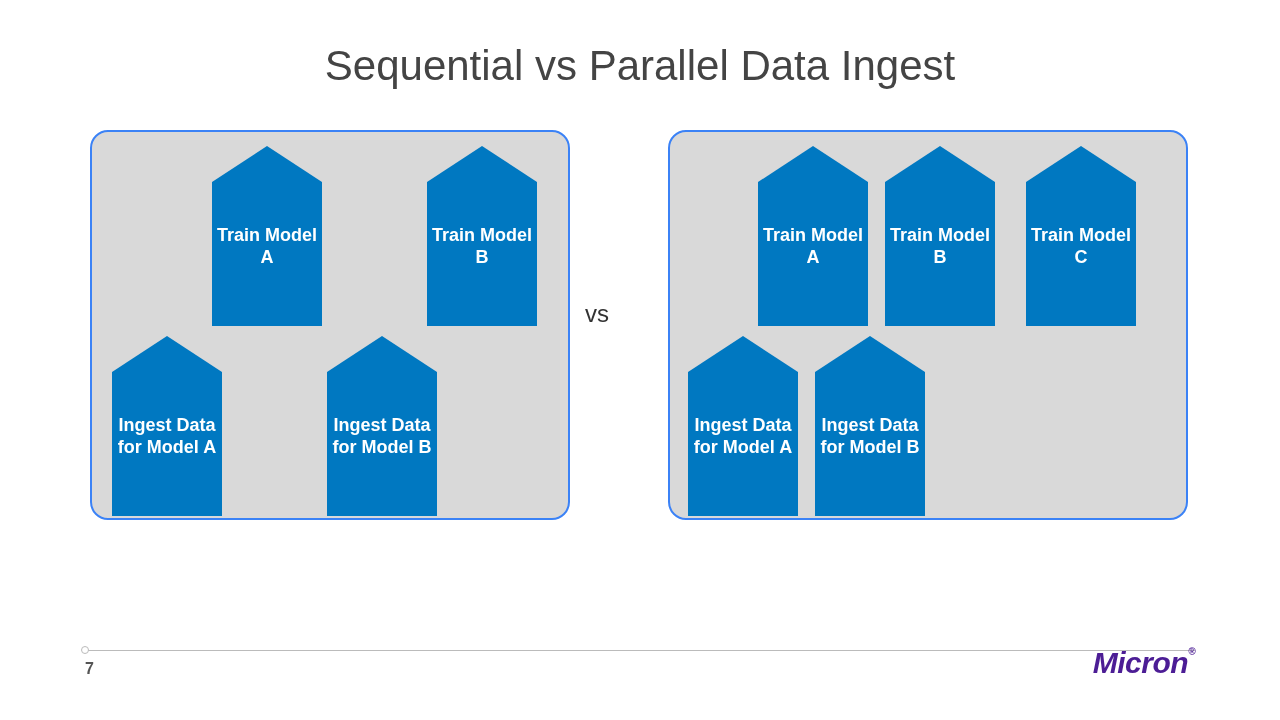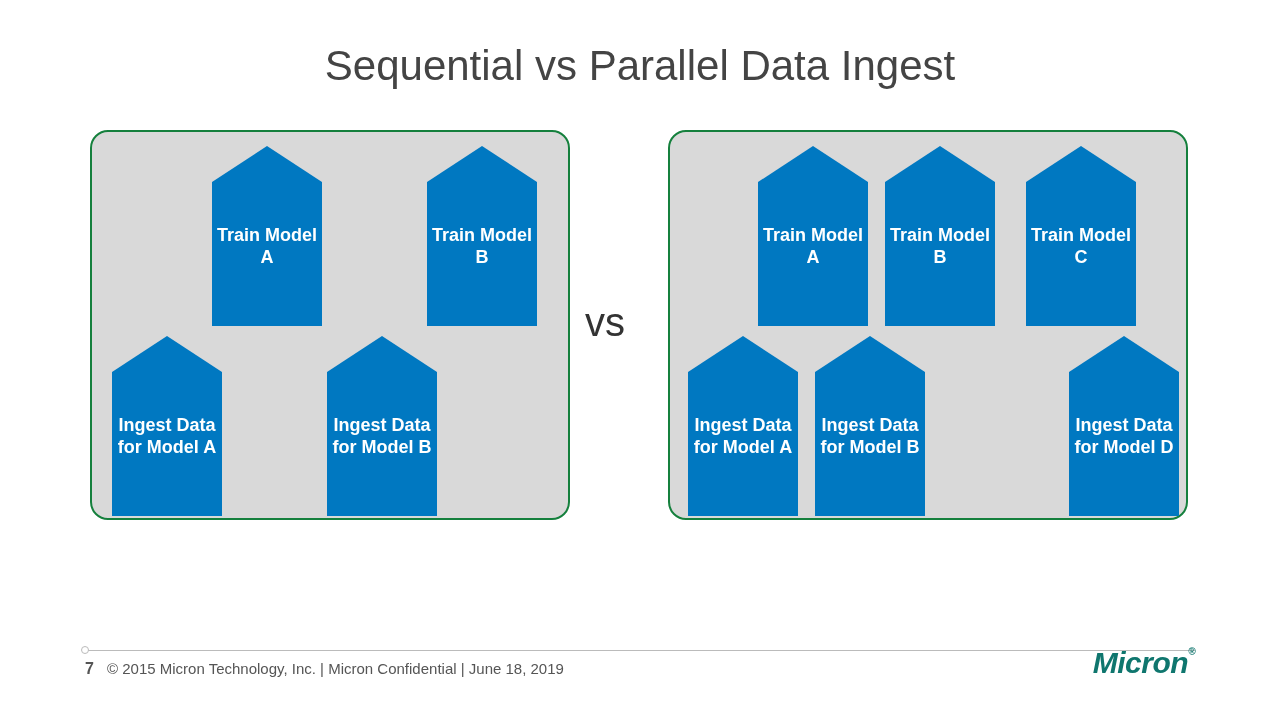--- a/index.html
+++ b/index.html
@@ -1,40 +1,40 @@
 <!DOCTYPE html>
 <html><head>
 <meta charset="utf-8">
 <style>
   * { box-sizing: border-box; margin: 0; padding: 0; }
   html, body { width: 1280px; height: 720px; font-family: "Segoe UI", Arial, sans-serif; background: #fff; color: #3a3a3a; }
   .slide { position: relative; width: 1280px; height: 720px; }
   .title { position: absolute; width: 100%; text-align: center; top: 42px; font-size: 42px; font-weight: 400; color: #444; }
   .panel {
     position: absolute; top: 130px; width: 480px; height: 390px;
-    border: 2px solid #15803d; border-radius: 18px; background: #d9d9d9;
+    border: 2px solid #3b82f6; border-radius: 18px; background: #d9d9d9;
   }
   .panel.left  { left: 90px; }
   .panel.right { left: 668px; width: 520px; }
-  .vs { position: absolute; left: 585px; top: 300px; font-size: 40px; color: #333; }
+  .vs { position: absolute; left: 585px; top: 300px; font-size: 24px; color: #333; }
   .arrow {
     position: absolute; width: 110px; height: 180px;
     background: #0078c1; color: #fff; display: flex; align-items: center; justify-content: center;
     text-align: center; font-size: 18px; font-weight: 600; line-height: 1.2;
     clip-path: polygon(50% 0%, 100% 20%, 100% 100%, 0% 100%, 0% 20%);
     padding-top: 22px;
   }
   .arrow span { display: block; }
   
   .footer { position: absolute; left: 85px; right: 85px; bottom: 30px; height: 40px; }
   .rule { position: absolute; left: 0; right: 0; top: 0; height: 0; border-top: 1px solid #bbb; }
   .dot { position: absolute; left: -4px; top: -4px; width: 8px; height: 8px; border: 1px solid #bbb; border-radius: 50%; background: #fff; }
   .pageno { position: absolute; left: 0; top: 10px; font-size: 16px; font-weight: 700; color: #555; }
   .copy   { position: absolute; left: 22px; top: 10px; font-size: 15px; color: #555; }
-  .logo   { position: absolute; right: 0; top: -4px; font-size: 30px; font-weight: 700; font-style: italic; color: #0f766e; letter-spacing: -0.5px; }
+  .logo   { position: absolute; right: 0; top: -4px; font-size: 30px; font-weight: 700; font-style: italic; color: #4c1d95; letter-spacing: -0.5px; }
   .logo sup { font-size: 10px; vertical-align: top; }
 </style>
 </head>
 <body>
 
 <div class="slide">
   <div class="title">Sequential vs Parallel Data Ingest</div>
 
   <div class="panel left">
     <div class="arrow" style="left:120px; top:14px;">
@@ -62,25 +62,21 @@
       </div>
     <div class="arrow" style="left:356px; top:14px;">
         <span>Train Model C</span>
       </div>
     <div class="arrow" style="left:18px;  top:204px;">
         <span>Ingest Data for Model A</span>
       </div>
     <div class="arrow" style="left:145px; top:204px;">
         <span>Ingest Data for Model B</span>
       </div>
-    <div class="arrow" style="left:399px; top:204px;">
-        <span>Ingest Data for Model D</span>
-      </div>
   </div>
 
   <div class="footer">
     <div class="rule"></div>
     <div class="dot"></div>
     <div class="pageno">7</div>
-    <div class="copy">© 2015 Micron Technology, Inc.  |  Micron Confidential  |  June 18, 2019</div>
     <div class="logo"><span>Micron</span><sup>®</sup></div>
   </div>
 </div>
 
 </body></html>

